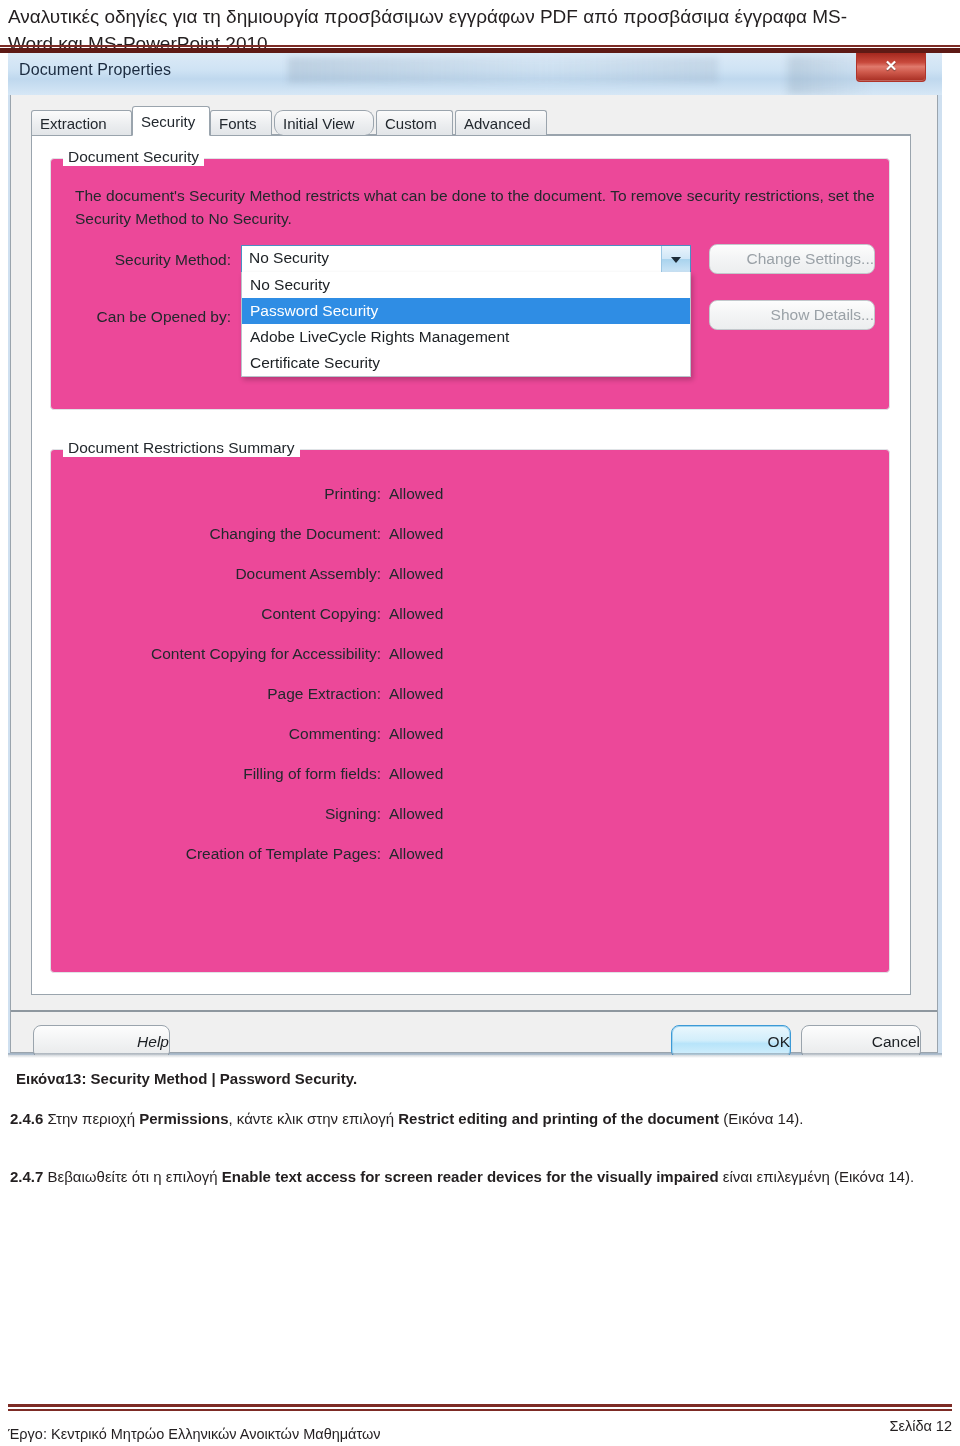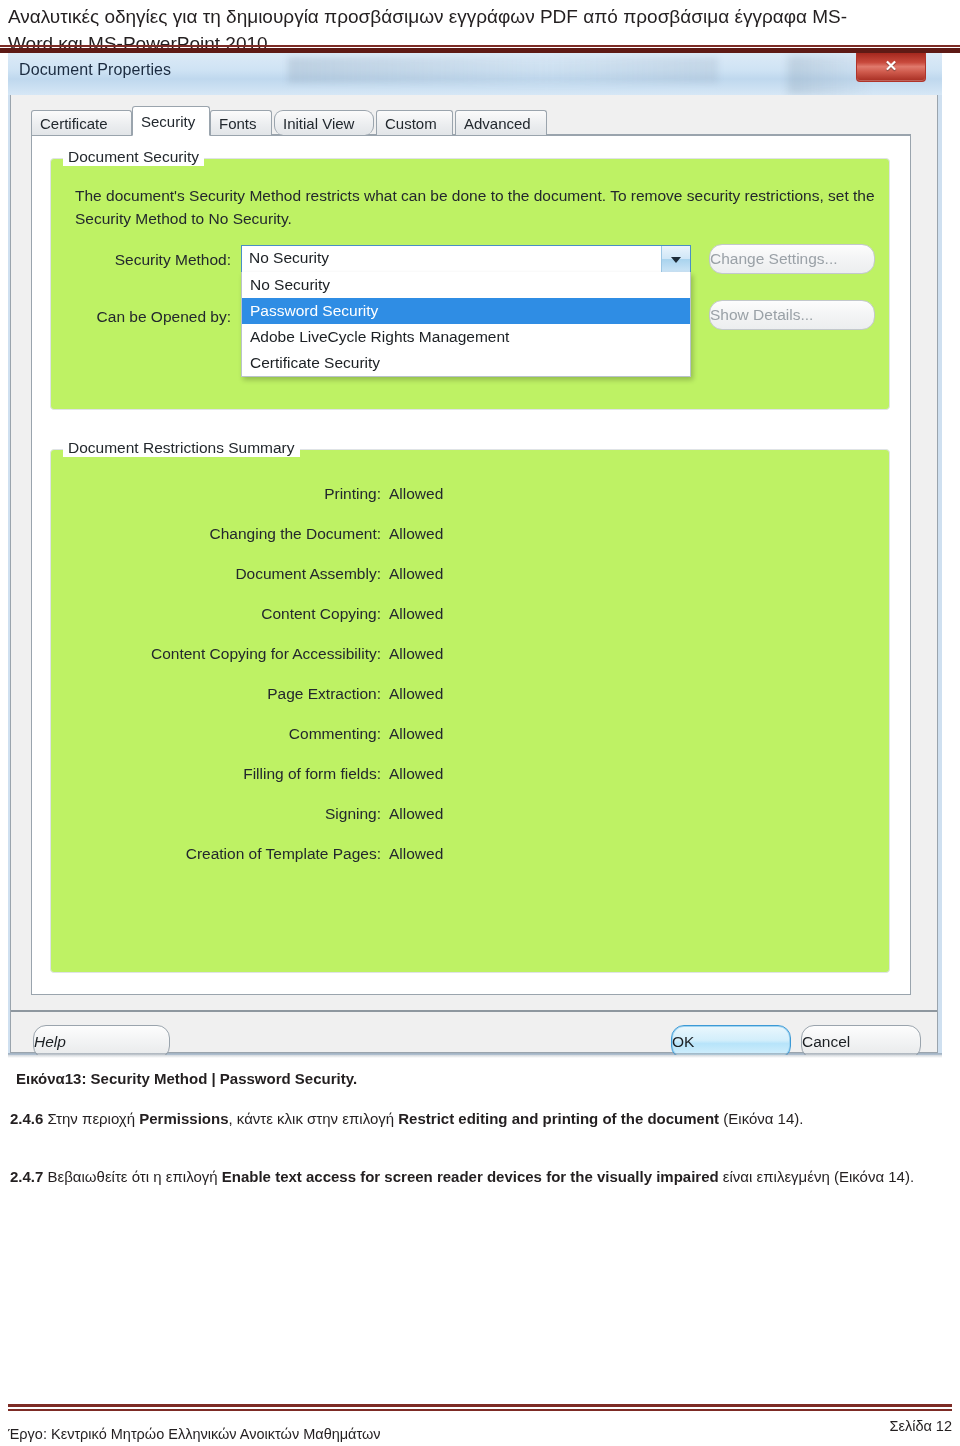--- a/index.html
+++ b/index.html
@@ -138,21 +138,21 @@
     border: 1px solid #9aa4ad;
     box-sizing: border-box;
   }
 
   
   .groupbox {
     position: absolute;
     box-sizing: border-box;
     border: 1px solid #dfe3e6;
     border-radius: 4px;
-    background: #bef264;
+    background: #ec4899;
   }
   .group-legend {
     position: absolute;
     top: -11px; left: 12px;
     background: #ffffff;
     padding: 0 5px;
     font-size: 15.5px;
     color: #23282d;
     white-space: nowrap;
   }
@@ -223,25 +223,25 @@
   .dd-item.selected {
     background: #2f8de4;
     color: #ffffff;
   }
 
   
   .btn {
     position: absolute;
     box-sizing: border-box;
     border: 1px solid #c3c8cc;
-    border-radius: 13px;
+    border-radius: 8px;
     background: linear-gradient(180deg,#fdfdfd 0%, #f3f4f5 50%, #eceeef 100%);
     font-size: 15.5px;
     color: #9aa1a7;
-    text-align: left;
+    text-align: right;
     white-space: nowrap;
   }
   .btn.enabled {
     border: 1px solid #9aa4ad;
     color: #1b1f23;
     background: linear-gradient(180deg,#fdfdfd 0%, #f2f3f4 48%, #e7e9ea 100%);
   }
   .btn.default {
     border: 1px solid #3c9ad6;
     box-shadow: 0 0 0 1px #9fd3f0 inset;
@@ -324,21 +324,21 @@
     <div class="smear"></div>
     <div class="smear2"></div>
     <div class="title-text">Document Properties</div>
     <div class="close-btn">✕</div>
   </div>
 
   <div class="dlg-body">
 
     <div class="tabstrip">
       <div class="tabline"></div>
-      <div class="tab" style="left:0px;   width:101px;">Certificate</div>
+      <div class="tab" style="left:0px;   width:101px;">Extraction</div>
       <div class="tab active" style="left:101px; width:78px;">Security</div>
       <div class="tab" style="left:179px; width:62px;">Fonts</div>
       <div class="tab" style="left:243px; width:100px;border-radius:9px;">Initial View</div>
       <div class="tab" style="left:345px; width:77px;">Custom</div>
       <div class="tab" style="left:424px; width:92px;">Advanced</div>
     </div>
 
     <div class="panel-area">
 
       <div class="groupbox" style="left:18px; top:22px; width:840px; height:252px;">

